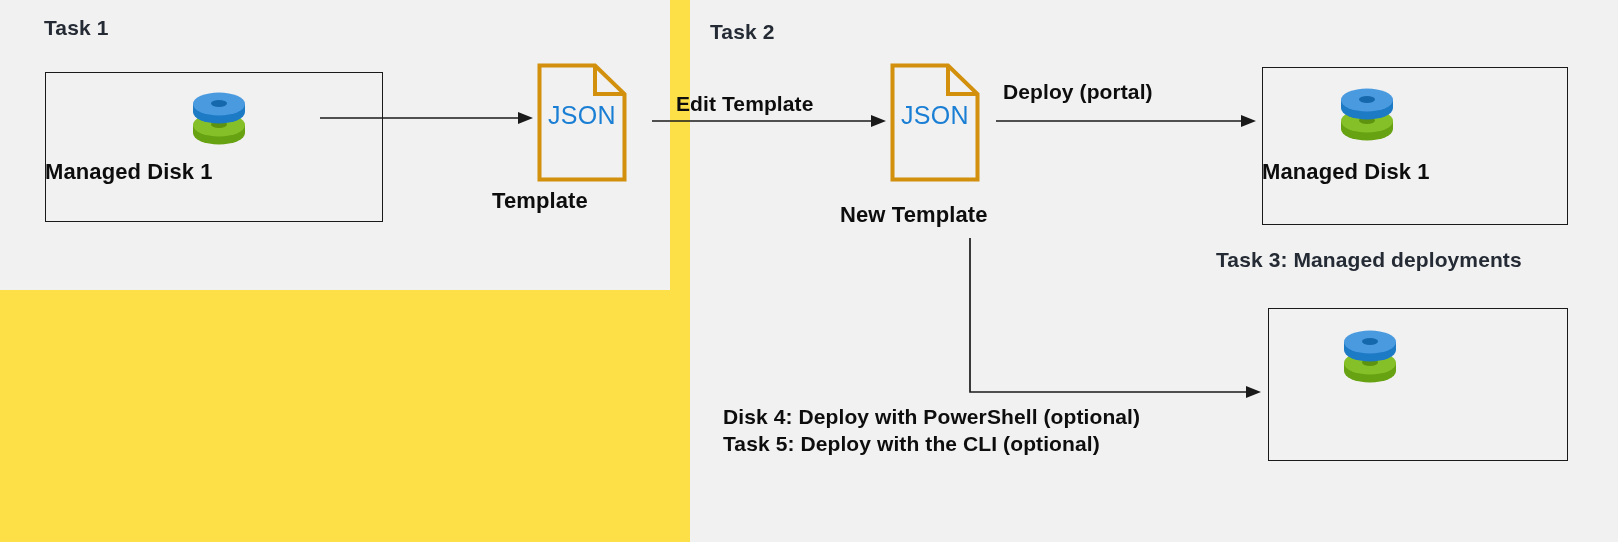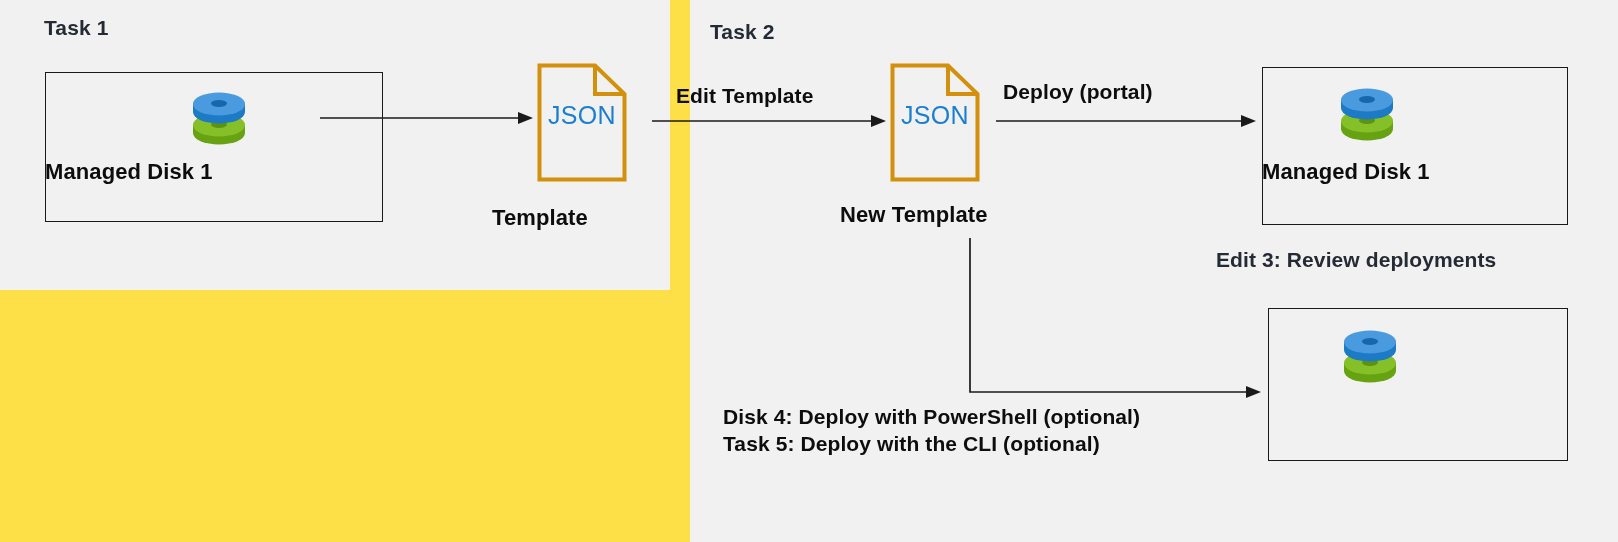--- a/index.html
+++ b/index.html
@@ -114,23 +114,23 @@
     </svg>
   </div>
 
   <div class="json-doc" style="left:537px; top:63px;">
     <svg width="90" height="119" viewBox="0 0 90 119">
       <path d="M2.5,2.5 H58 L87.5,31 V116.5 H2.5 Z" fill="none" stroke="#d2900c" stroke-width="4"></path>
       <path d="M58,2.5 V31 H87.5" fill="none" stroke="#d2900c" stroke-width="4"></path>
     </svg>
   </div>
   <div class="txt" style="left:537px; top:101px; width:90px; text-align:center; color:#1a7fd4; font-size:25px; letter-spacing:0.3px;">JSON</div>
-  <div class="txt box-caption" style="left:492px; top:205px; width:180px;">Template</div>
-
-  <div class="txt black-label" style="left:676px; top:84px;text-align:center;">Edit Template</div>
+  <div class="txt box-caption" style="left:492px; top:188px; width:180px;">Template</div>
+
+  <div class="txt black-label" style="left:676px; top:92px;text-align:center;">Edit Template</div>
 
   <div class="conn" style="left:652px; top:113px;">
     <svg width="236" height="16" viewBox="0 0 236 16">
       <line x1="0" y1="8" x2="219" y2="8" stroke="#1a1a1a" stroke-width="1.7"></line>
       <polygon points="219,2 234,8 219,14" fill="#1a1a1a"></polygon>
     </svg>
   </div>
 
   <div class="json-doc" style="left:890px; top:63px;">
     <svg width="90" height="119" viewBox="0 0 90 119">
@@ -160,21 +160,21 @@
       <ellipse cx="31" cy="32.5" rx="8" ry="3.4" fill="#5d930f"></ellipse>
       <ellipse cx="31" cy="20" rx="26" ry="11.5" fill="#1d7ac5"></ellipse>
       <rect x="5" y="12" width="52" height="8" fill="#1d7ac5"></rect>
       <ellipse cx="31" cy="12" rx="26" ry="11.5" fill="#4a9ae0"></ellipse>
       <ellipse cx="31" cy="11.5" rx="8" ry="3.4" fill="#1668ad"></ellipse>
     </svg>
   </div>
 
   <div class="txt box-caption" style="left:1262px; top:159px; width:306px;">Managed Disk 1</div>
 
-  <div class="txt task-label" style="left:1216px; top:248px;">Edit 3: Review deployments</div>
+  <div class="txt task-label" style="left:1216px; top:248px;">Task 3: Managed deployments</div>
 
   <div class="conn" style="left:963px; top:238px;">
     <svg width="300" height="166" viewBox="0 0 300 166">
       <polyline points="7,0 7,154 283,154" fill="none" stroke="#1a1a1a" stroke-width="1.7"></polyline>
       <polygon points="283,148 298,154 283,160" fill="#1a1a1a"></polygon>
     </svg>
   </div>
 
   <div class="txt black-label" style="left:723px; top:405px;">Disk 4: Deploy with PowerShell (optional)</div>
   <div class="txt black-label" style="left:723px; top:432px;">Task 5: Deploy with the CLI (optional)</div>

